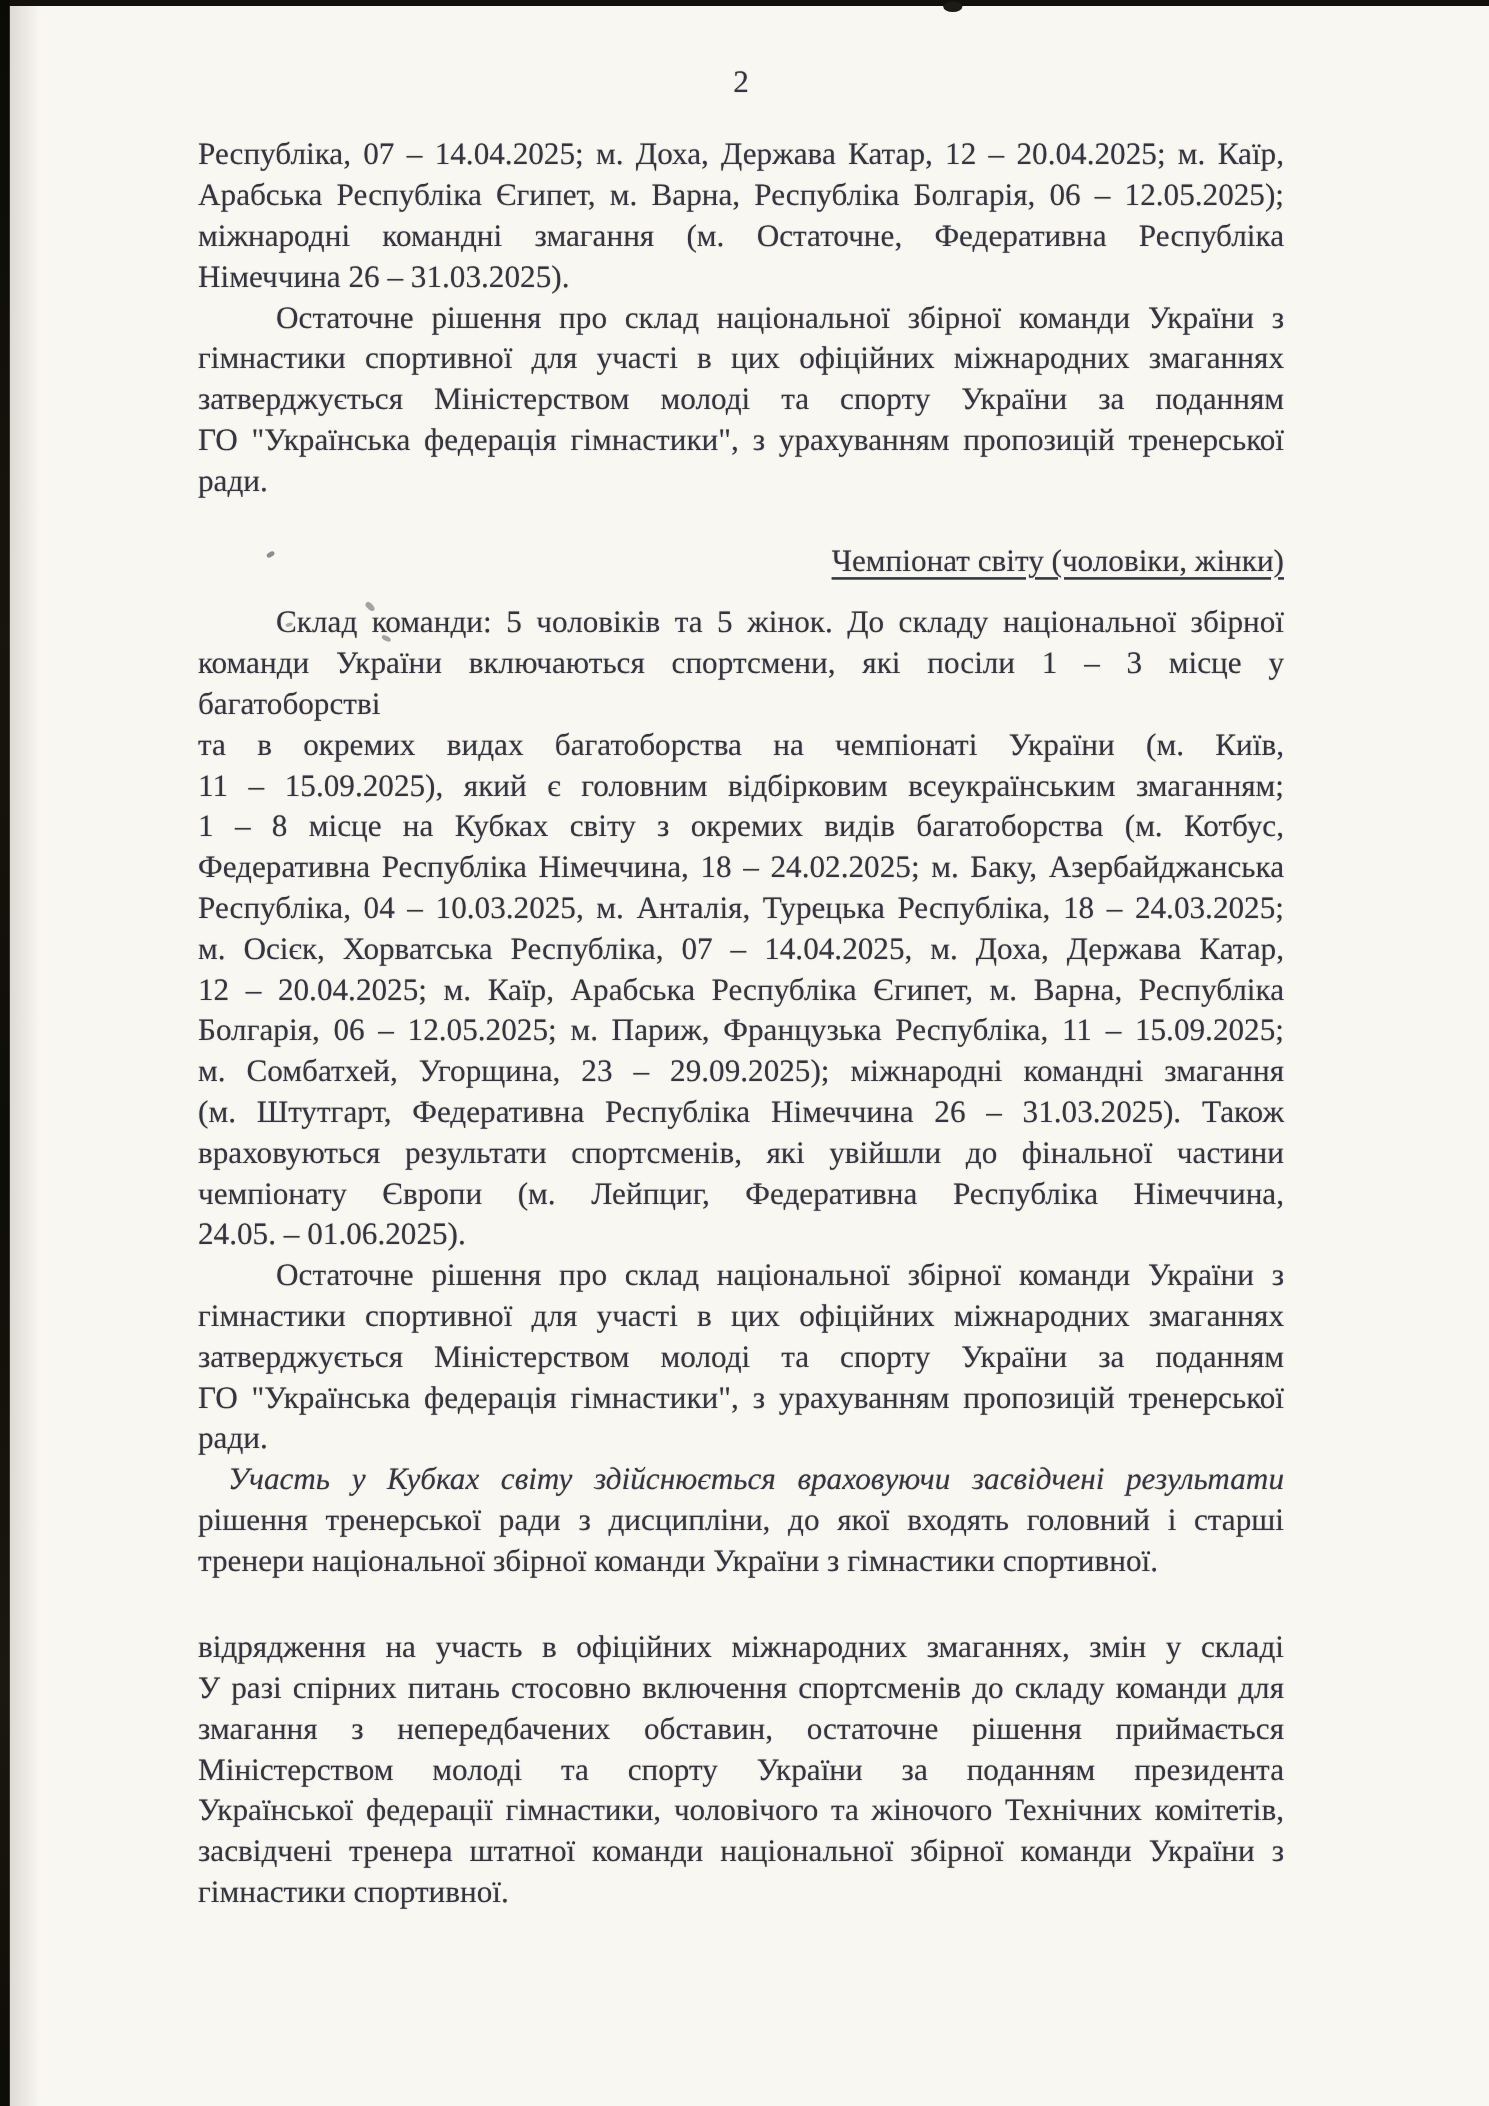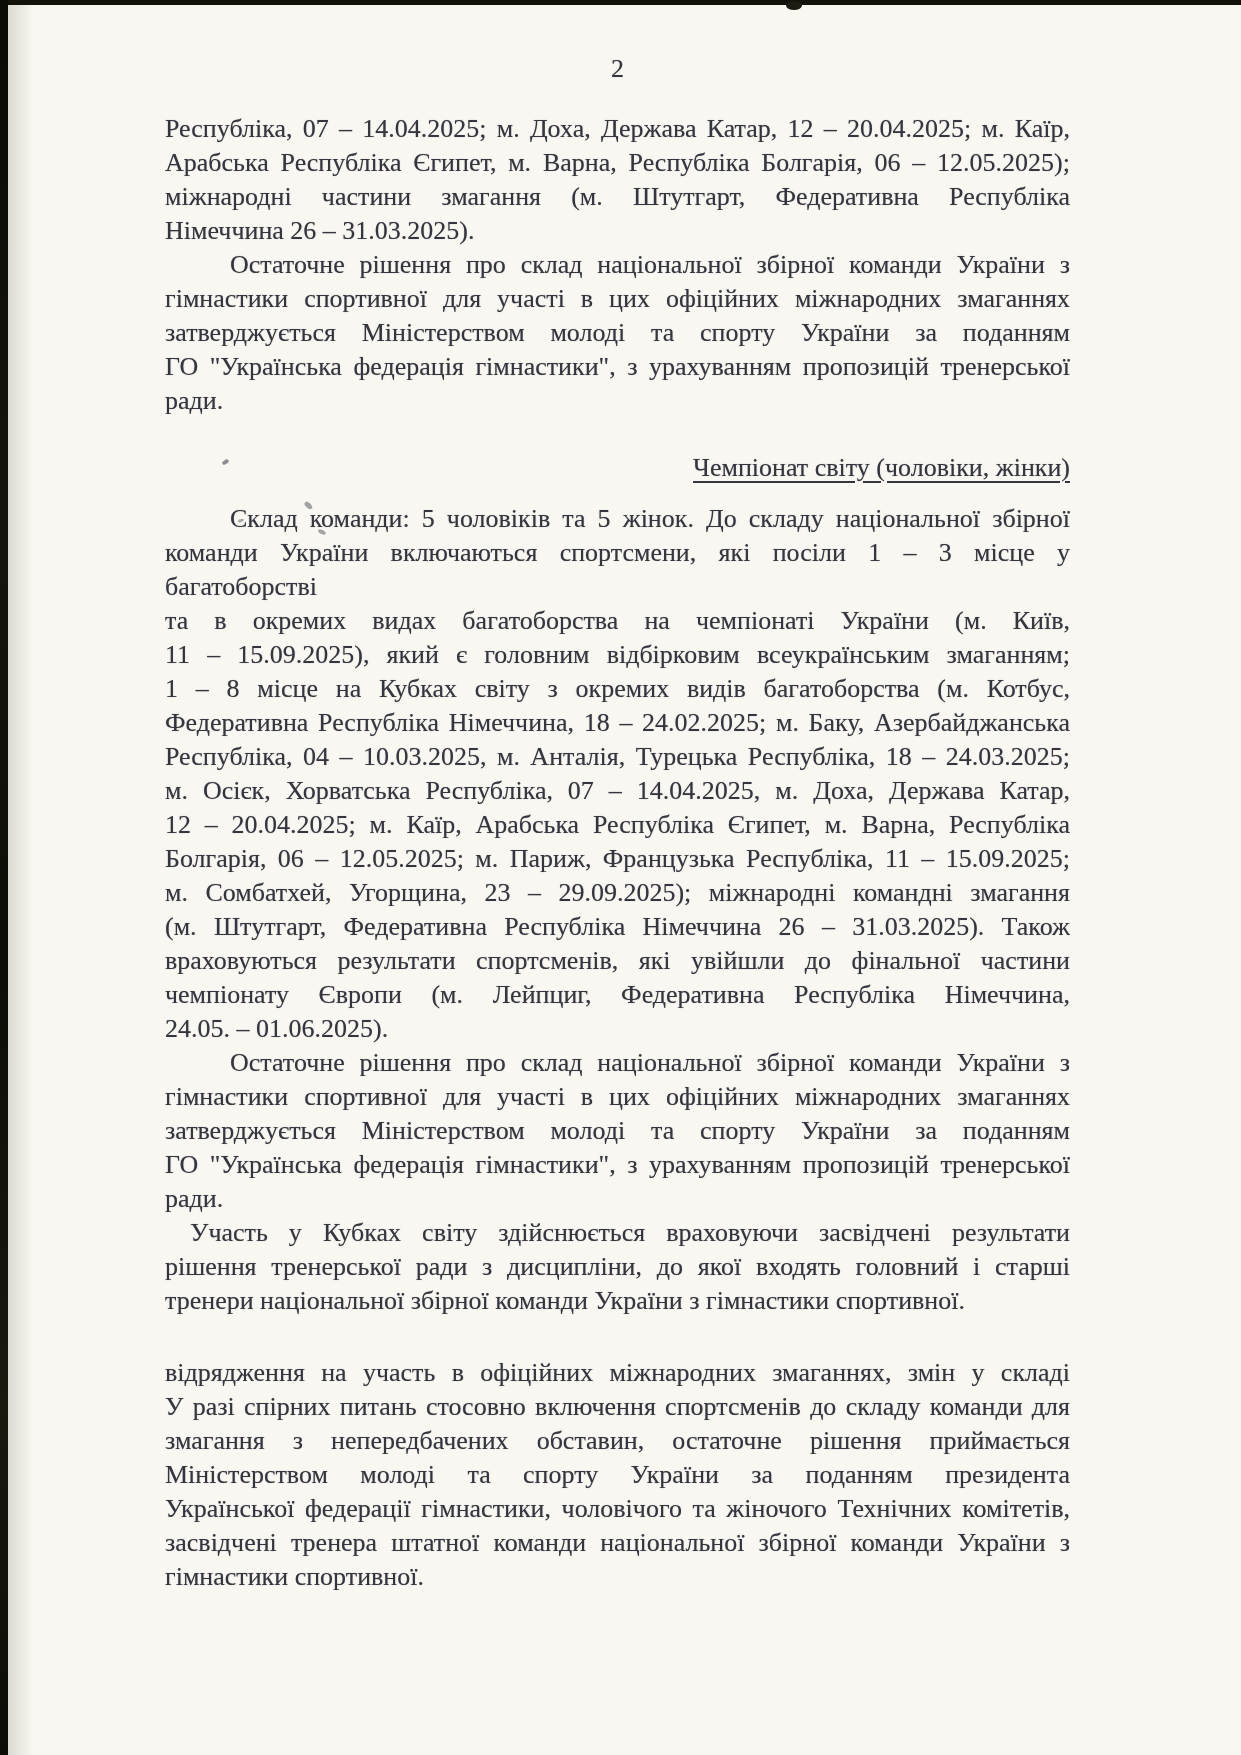--- a/index.html
+++ b/index.html
@@ -65,21 +65,21 @@
   .paragraph{margin:0;}
   .line{
     text-align:justify;
     text-align-last:justify;
     white-space:normal;
   }
   .line.last{
     text-align-last:left;
   }
   .line.ind-normal{padding-left:65px;}
-  .line.ind-small{padding-left:25px;}
+  .line.ind-small{padding-left:25px;font-style:italic;}
   .heading{
     margin:33px 0 17px 0;
   }
   .heading-line{
     text-align:right;
     text-decoration:underline;
     text-underline-offset:5px;
   }
   .paragraph-break{height:38px;}
 </style>
@@ -95,21 +95,21 @@
   <div class="speck s2"></div>
   <div class="speck s3"></div>
   <div class="speck s4"></div>
 
   <div class="content">
     <div class="page-number">2</div>
     <div>
         <div class="paragraph">
           <div class="line">Республіка, 07 – 14.04.2025; м. Доха, Держава Катар, 12 – 20.04.2025; м. Каїр,</div>
           <div class="line">Арабська Республіка Єгипет, м. Варна, Республіка Болгарія, 06 – 12.05.2025);</div>
-          <div class="line">міжнародні частини змагання (м. Штутгарт, Федеративна Республіка</div>
+          <div class="line">міжнародні командні змагання (м. Остаточне, Федеративна Республіка</div>
           <div class="line last">Німеччина 26 – 31.03.2025).</div>
         </div>
         <div class="paragraph">
           <div class="line ind-normal">Остаточне рішення про склад національної збірної команди України з</div>
           <div class="line">гімнастики спортивної для участі в цих офіційних міжнародних змаганнях</div>
           <div class="line">затверджується Міністерством молоді та спорту України за поданням</div>
           <div class="line">ГО "Українська федерація гімнастики", з урахуванням пропозицій тренерської</div>
           <div class="line last">ради.</div>
         </div>
         <div class="heading">

